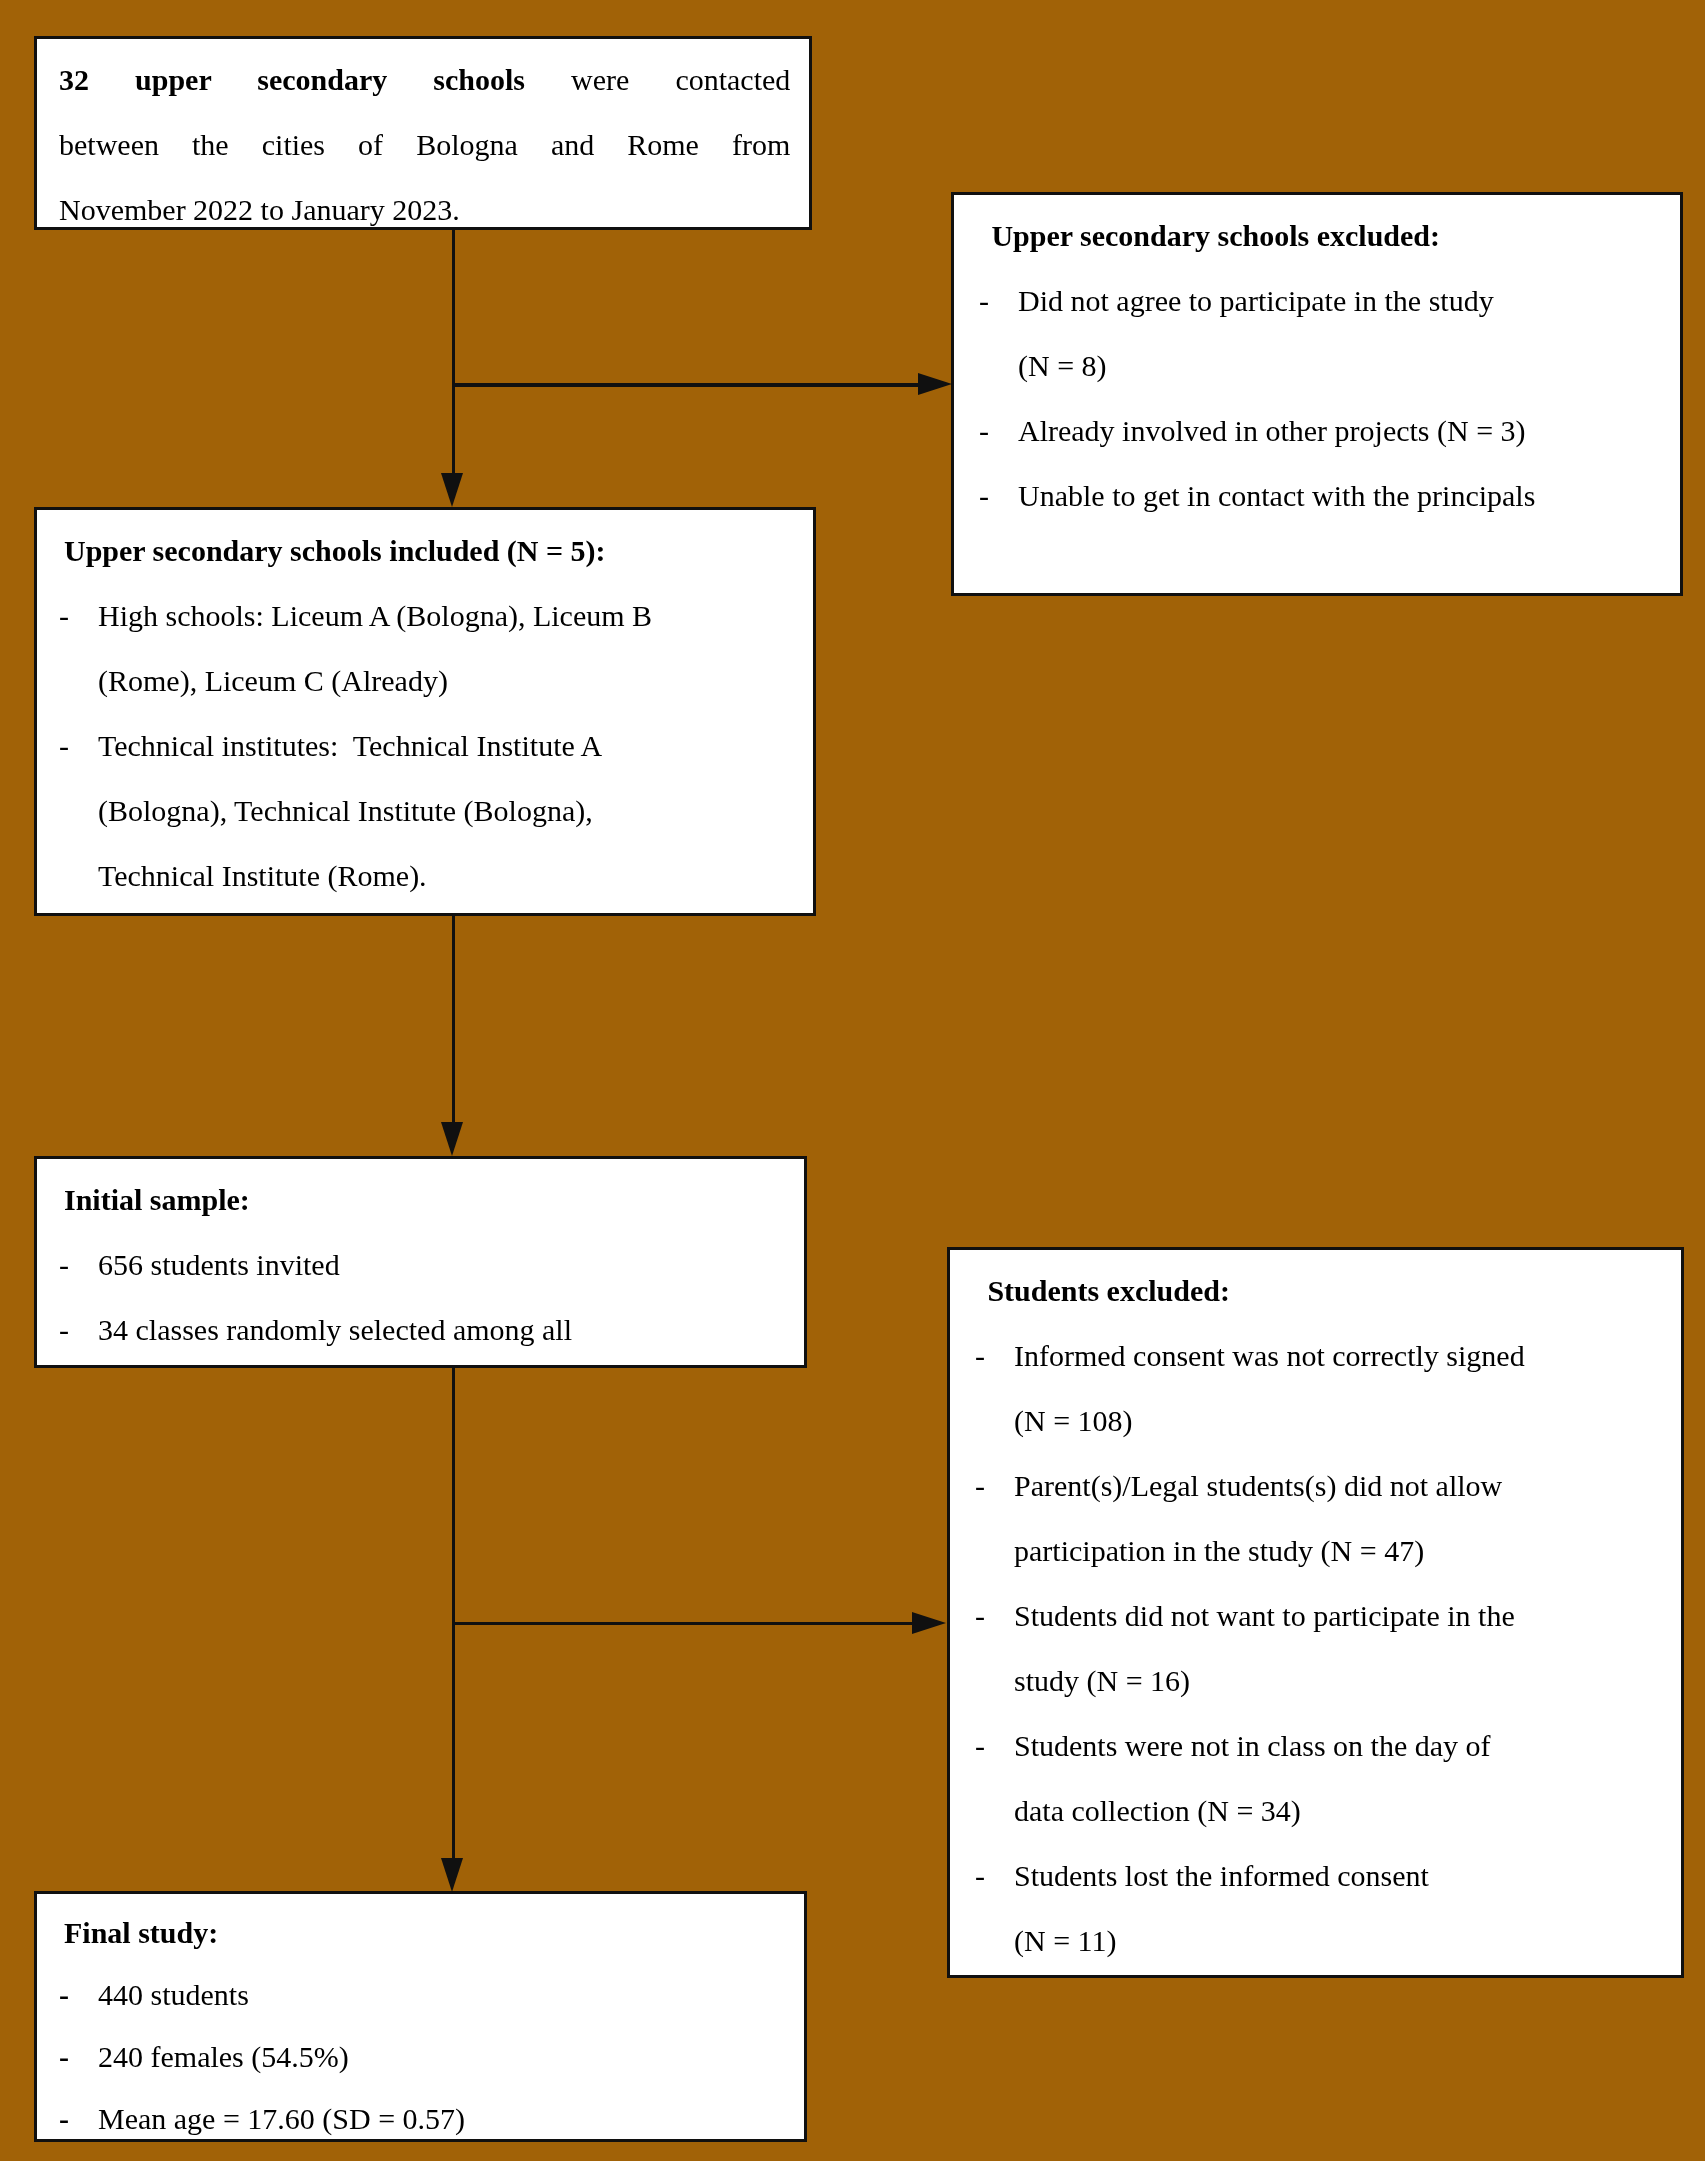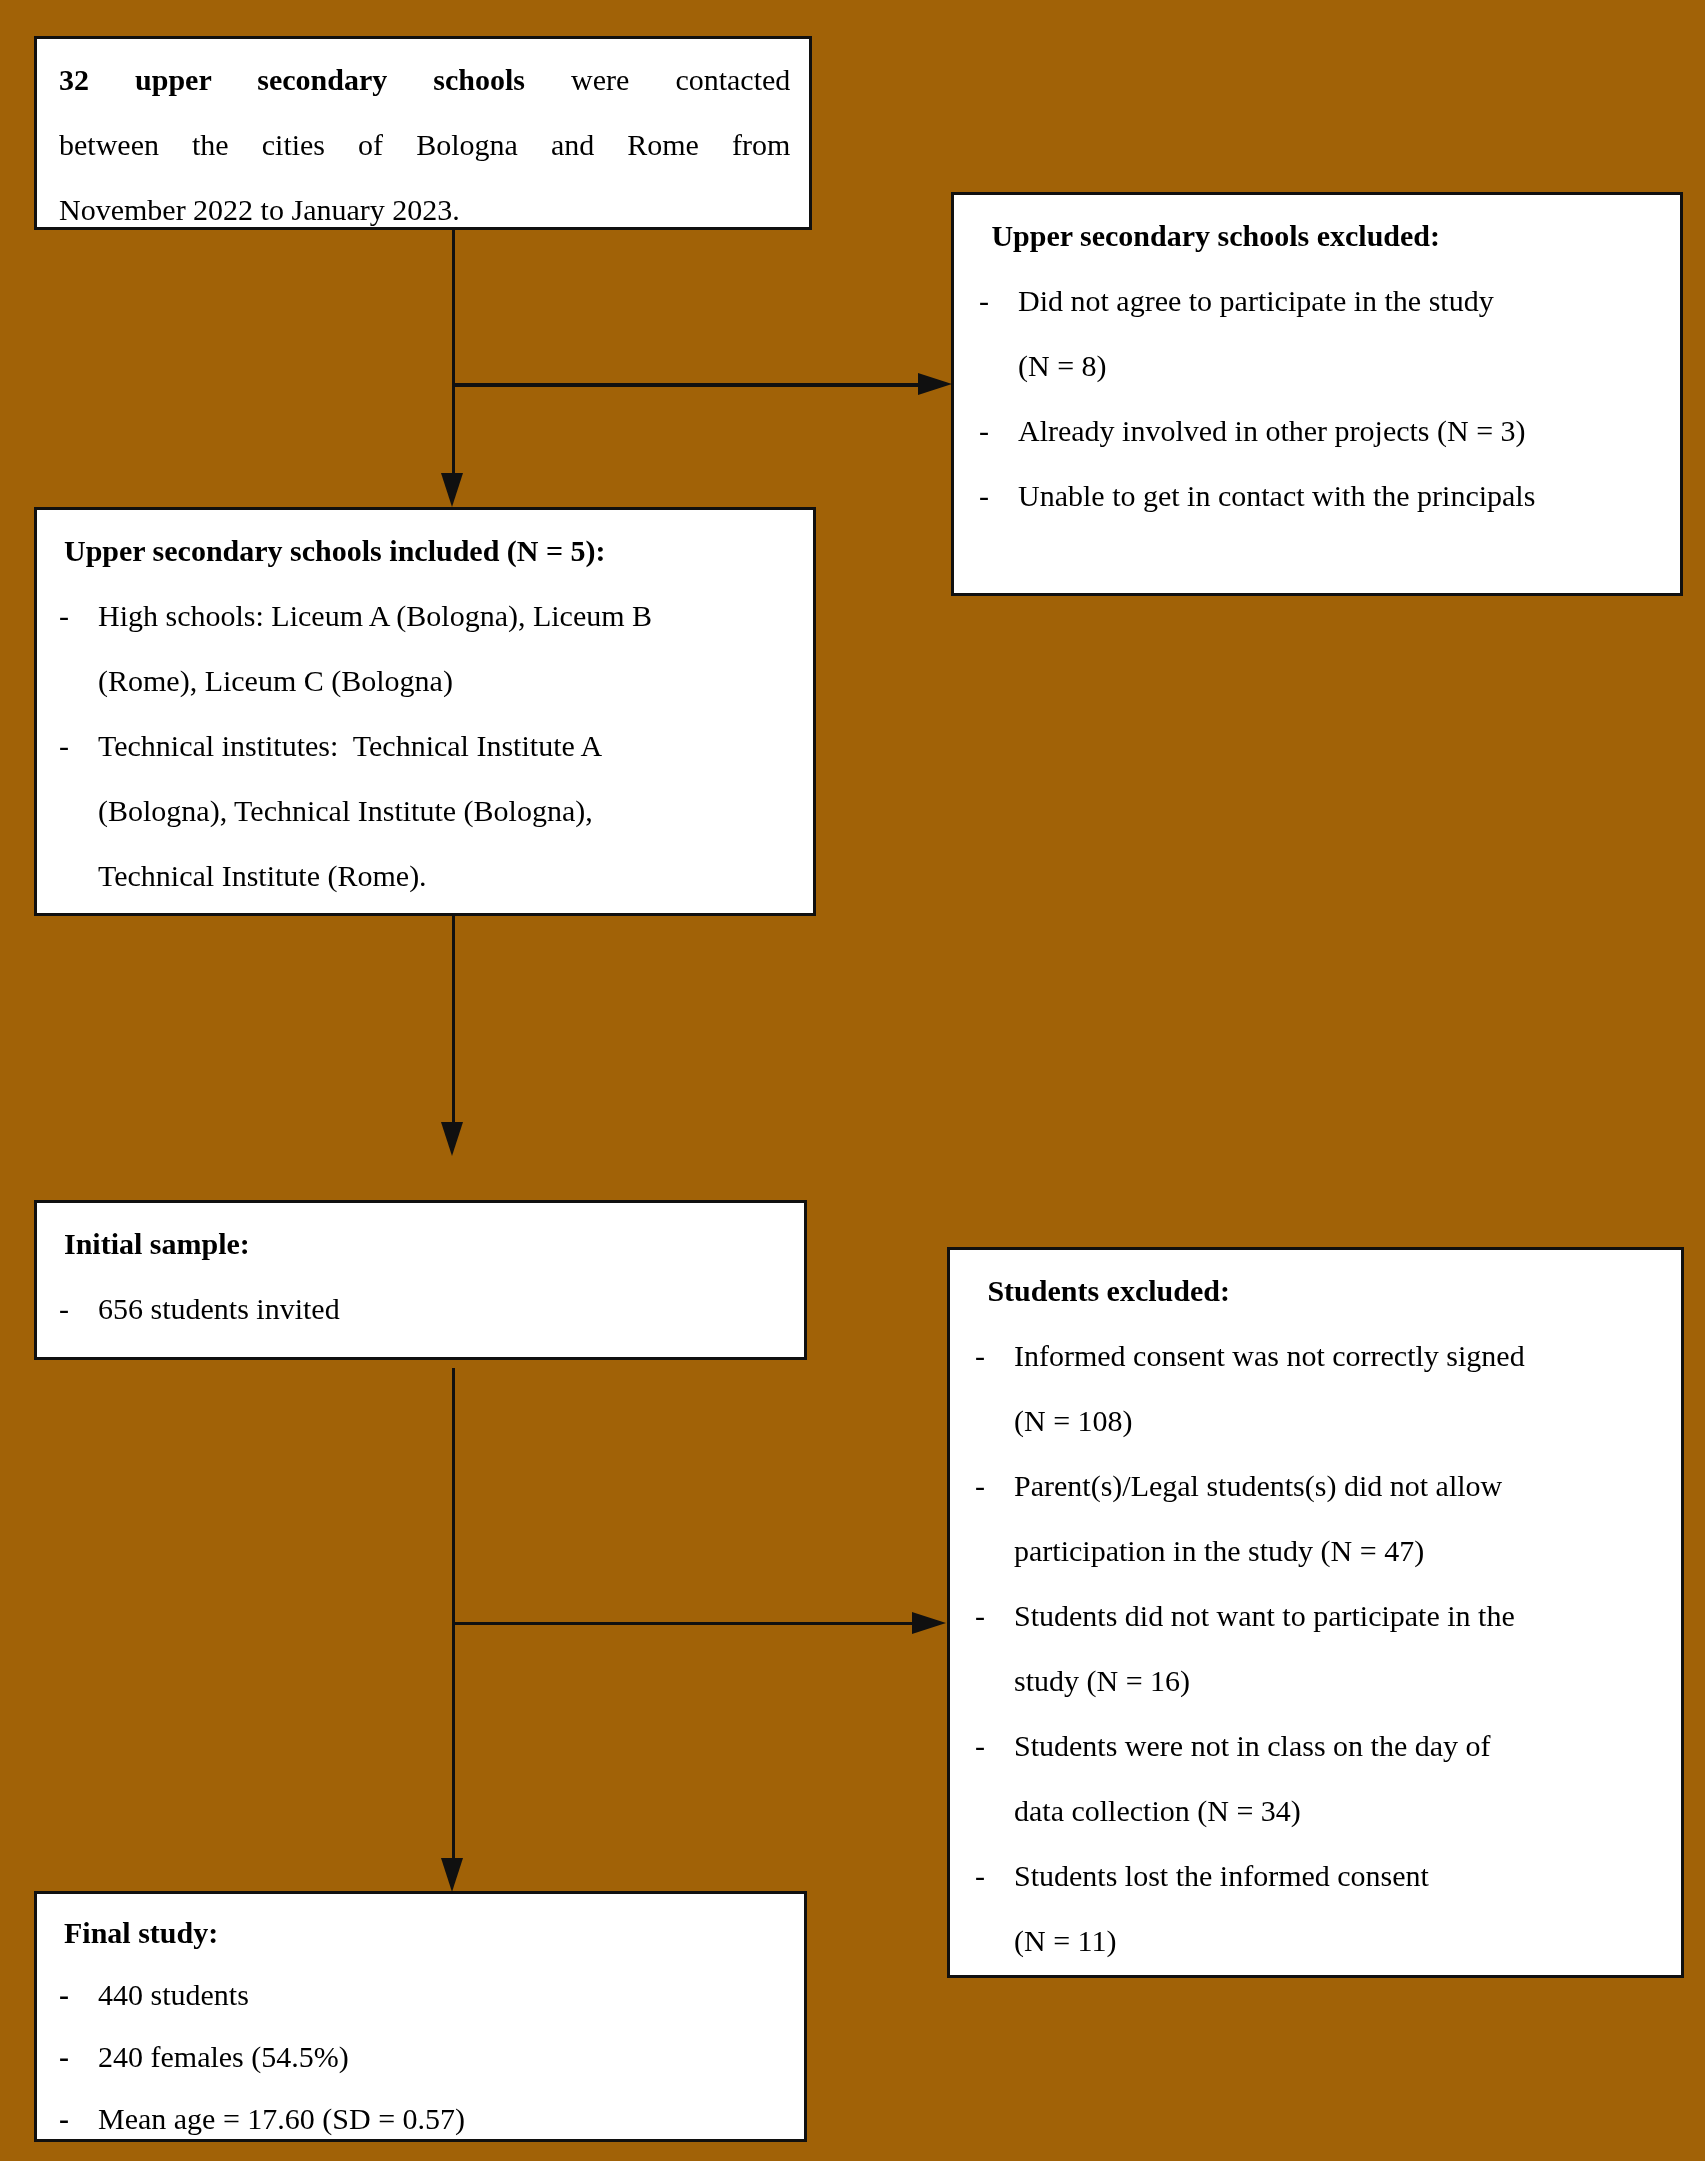--- a/index.html
+++ b/index.html
@@ -78,34 +78,34 @@
       </div>
     </div>
   </section>
 
   <section class="box" style="left:34px;top:507px;width:782px;height:409px;">
     <div class="line title">Upper secondary schools included (N = 5):</div>
     <div class="item">
       <span class="dash">-</span>
       <div class="lines">
         <div class="line">High schools: Liceum A (Bologna), Liceum B</div>
-        <div class="line">(Rome), Liceum C (Bologna)</div>
+        <div class="line">(Rome), Liceum C (Already)</div>
       </div>
     </div>
     <div class="item">
       <span class="dash">-</span>
       <div class="lines">
         <div class="line">Technical institutes:  Technical Institute A</div>
         <div class="line">(Bologna), Technical Institute (Bologna),</div>
         <div class="line">Technical Institute (Rome).</div>
       </div>
     </div>
   </section>
 
-  <section class="box" style="left:34px;top:1200px;width:773px;height:160px;">
+  <section class="box" style="left:34px;top:1156px;width:773px;height:212px;">
     <div class="line title">Initial sample:</div>
     <div class="item">
       <span class="dash">-</span>
       <div class="lines">
         <div class="line">656 students invited</div>
       </div>
     </div>
     <div class="item">
       <span class="dash">-</span>
       <div class="lines">

